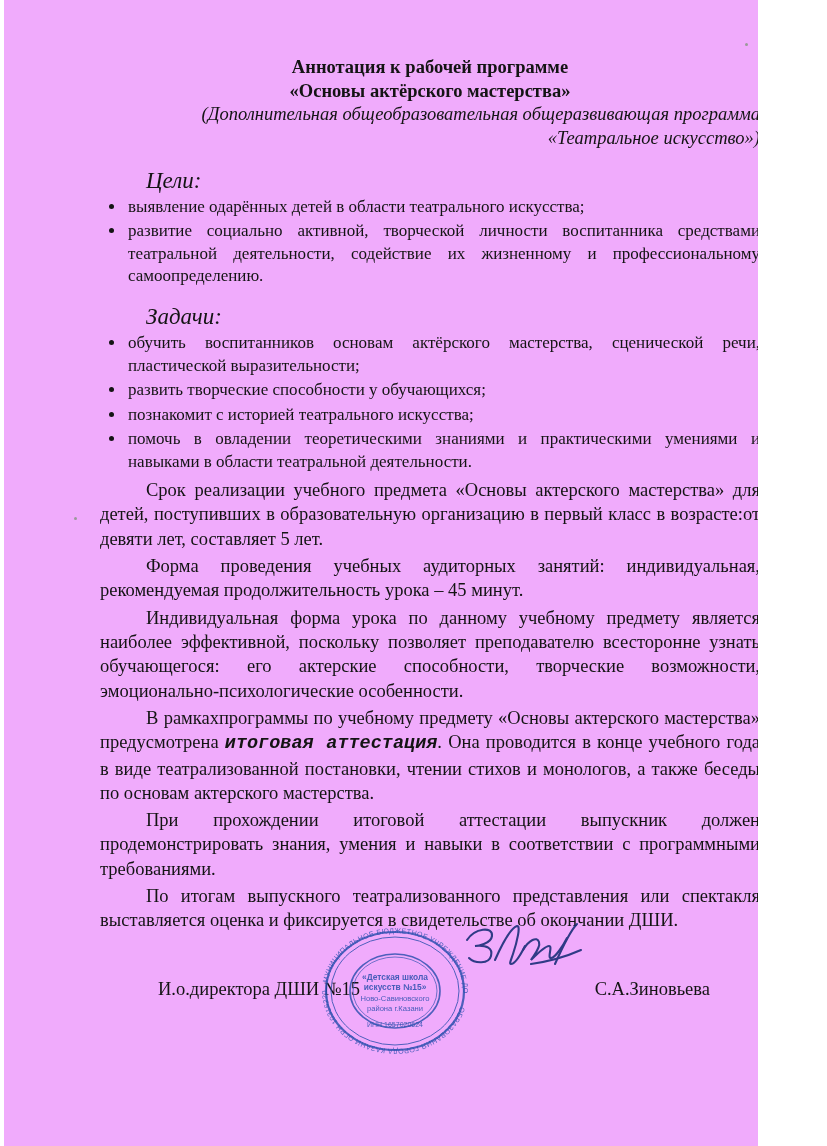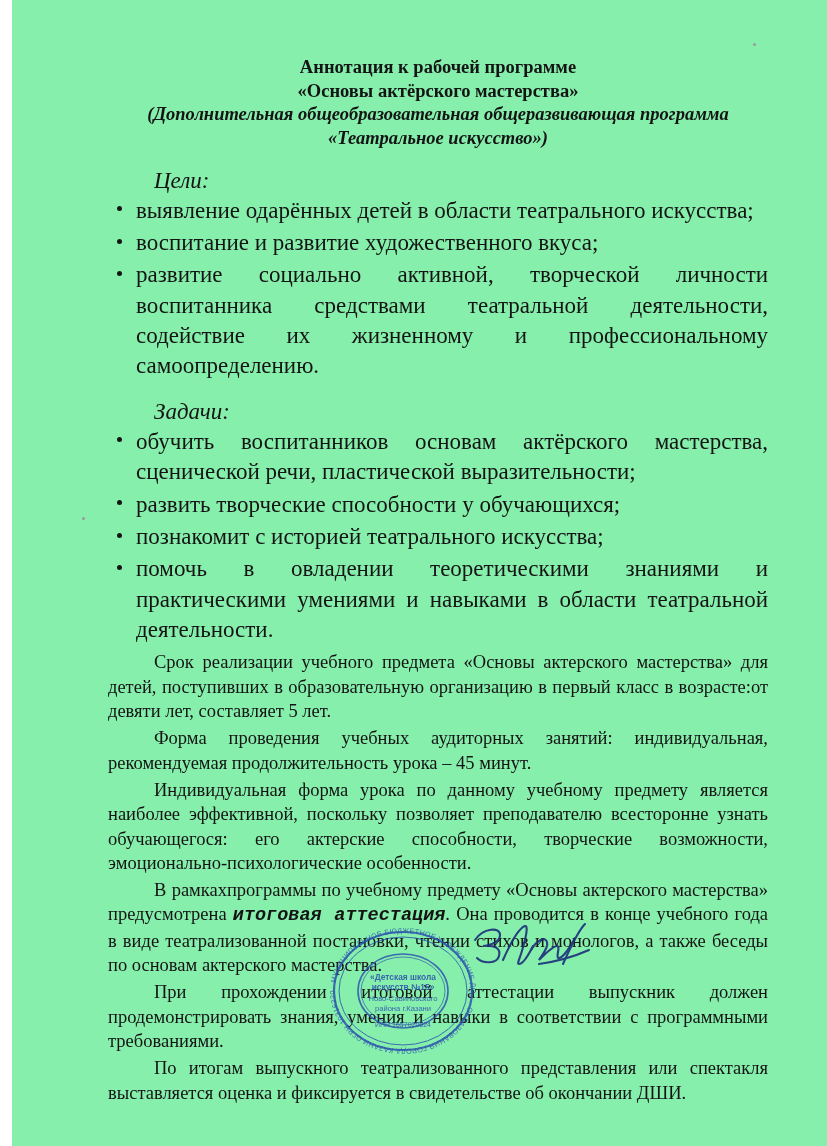--- a/index.html
+++ b/index.html
@@ -9,60 +9,61 @@
   }
   body {
     width: 827px;
     height: 1146px;
     position: relative;
     font-family: "Liberation Serif", serif;
     color: #141414;
   }
   .page {
     position: absolute;
-    left: 12px; top: 0;
-    width: 815px;
+    left: 4px; top: 0;
+    width: 754px;
     height: 1146px;
-    background: #86efac;
+    background: #f0abfc;
     overflow: hidden;
   }
   .content {
     position: absolute;
     left: 96px;
     top: 56px;
     width: 660px;
   }
   .title-block {
     text-align: center;
     font-size: 18.5px;
     line-height: 1.28;
   }
   .title-line {
     font-weight: bold;
   }
   .title-sub {
     font-style: italic;
-    font-weight: bold;
+    font-weight: normal;
+    text-align: right;
   }
   .section-label {
     font-style: italic;
     font-size: 23px;
     text-indent: 46px;
     margin-top: 17px;
     margin-bottom: 2px;
   }
   ul.bullets {
     list-style: none;
     margin: 0;
     padding: 0;
   }
   ul.bullets li {
     position: relative;
     padding-left: 28px;
-    font-size: 23px;
+    font-size: 17px;
     line-height: 1.32;
     margin-bottom: 2px;
     text-align: justify;
   }
   ul.bullets li .dot {
     position: absolute;
     left: 9px;
     top: 0.46em;
     width: 5px;
     height: 5px;
@@ -144,21 +145,20 @@
       <div class="title-line">Аннотация к рабочей программе</div>
       <div class="title-line">«Основы актёрского мастерства»</div>
       <div class="title-sub">(Дополнительная общеобразовательная общеразвивающая программа</div>
       <div class="title-sub">«Театральное искусство»)</div>
     </div>
 
     <div class="section-label">Цели:</div>
 
     <ul class="bullets">
       <li><span class="dot"></span><span>выявление одарённых детей в области театрального искусства;</span></li>
-      <li><span class="dot"></span><span>воспитание и развитие художественного вкуса;</span></li>
       <li class="just"><span class="dot"></span><span>развитие социально активной, творческой личности воспитанника средствами театральной деятельности, содействие их жизненному и профессиональному самоопределению.</span></li>
     </ul>
 
     <div class="section-label">Задачи:</div>
 
     <ul class="bullets">
       <li><span class="dot"></span><span>обучить воспитанников основам  актёрского мастерства, сценической речи, пластической выразительности;</span></li>
       <li><span class="dot"></span><span>развить творческие способности у обучающихся;</span></li>
       <li><span class="dot"></span><span>познакомит с историей театрального искусства;</span></li>
       <li><span class="dot"></span><span>помочь в овладении теоретическими  знаниями и практическими умениями и навыками в области театральной деятельности.</span></li>

